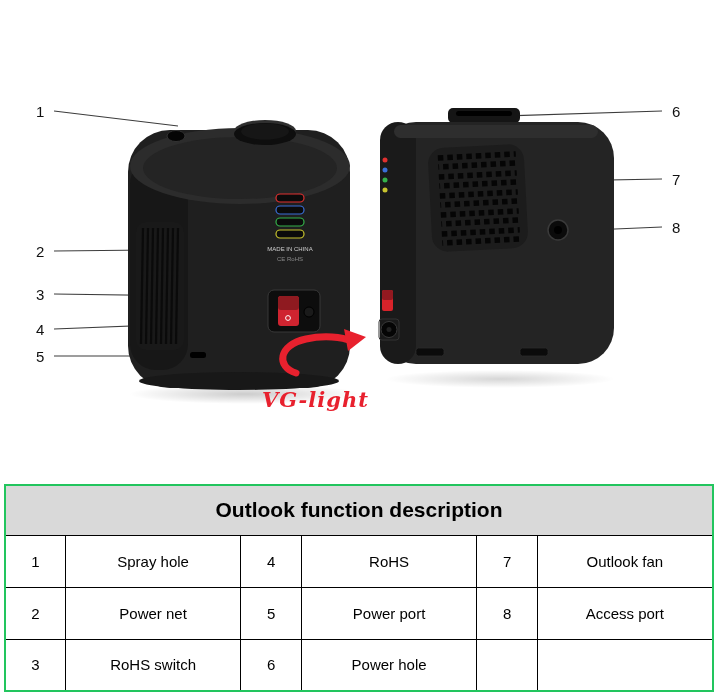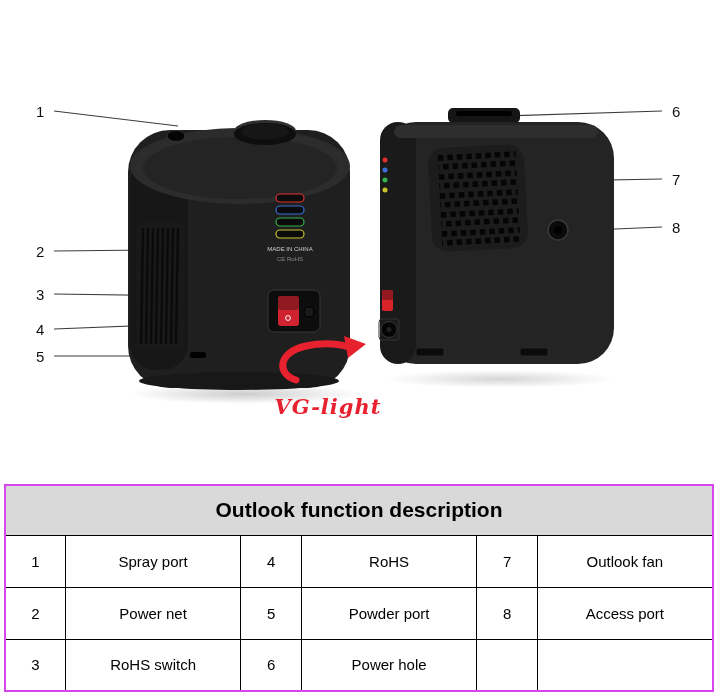--- a/index.html
+++ b/index.html
@@ -38,38 +38,38 @@
     background: radial-gradient(ellipse at center, rgba(0,0,0,0.16) 0%, rgba(0,0,0,0.0) 70%);
   }
   .callout {
     position: absolute;
     font-size: 15px;
     color: #111;
     line-height: 1;
   }
   .logo {
     position: absolute;
-    left: 262px; top: 330px;
+    left: 262px; top: 323px;
     width: 132px; height: 86px;
-    text-align: center;
+    text-align: left;
   }
   .logo-text {
     margin-top: 2px;
     font-family: "DejaVu Serif", serif;
     font-style: italic;
     font-weight: bold;
     font-size: 21px;
     letter-spacing: 1px;
     color: #e8212e;
   }
   .func-table {
     width: 710px;
     margin: 0 4px;
     border-collapse: collapse;
-    border: 2px solid #d946ef;
+    border: 2px solid #22c55e;
     table-layout: fixed;
   }
   .func-table th, .func-table td {
     border: 1.5px solid #000;
     text-align: center;
     vertical-align: middle;
     color: #000;
   }
   .func-table th.t-title {
     height: 50px;
@@ -249,31 +249,31 @@
         <col class="c-label">
     </colgroup>
     <thead>
       <tr>
         <th class="t-title" colspan="6">Outlook function description</th>
       </tr>
     </thead>
     <tbody>
       <tr>
         <td>1</td>
-        <td>Spray port</td>
+        <td>Spray hole</td>
         <td>4</td>
         <td>RoHS</td>
         <td>7</td>
         <td>Outlook fan</td>
       </tr>
       <tr>
         <td>2</td>
         <td>Power net</td>
         <td>5</td>
-        <td>Powder port</td>
+        <td>Power port</td>
         <td>8</td>
         <td>Access port</td>
       </tr>
       <tr>
         <td>3</td>
         <td>RoHS switch</td>
         <td>6</td>
         <td>Power hole</td>
         <td></td>
         <td></td>

